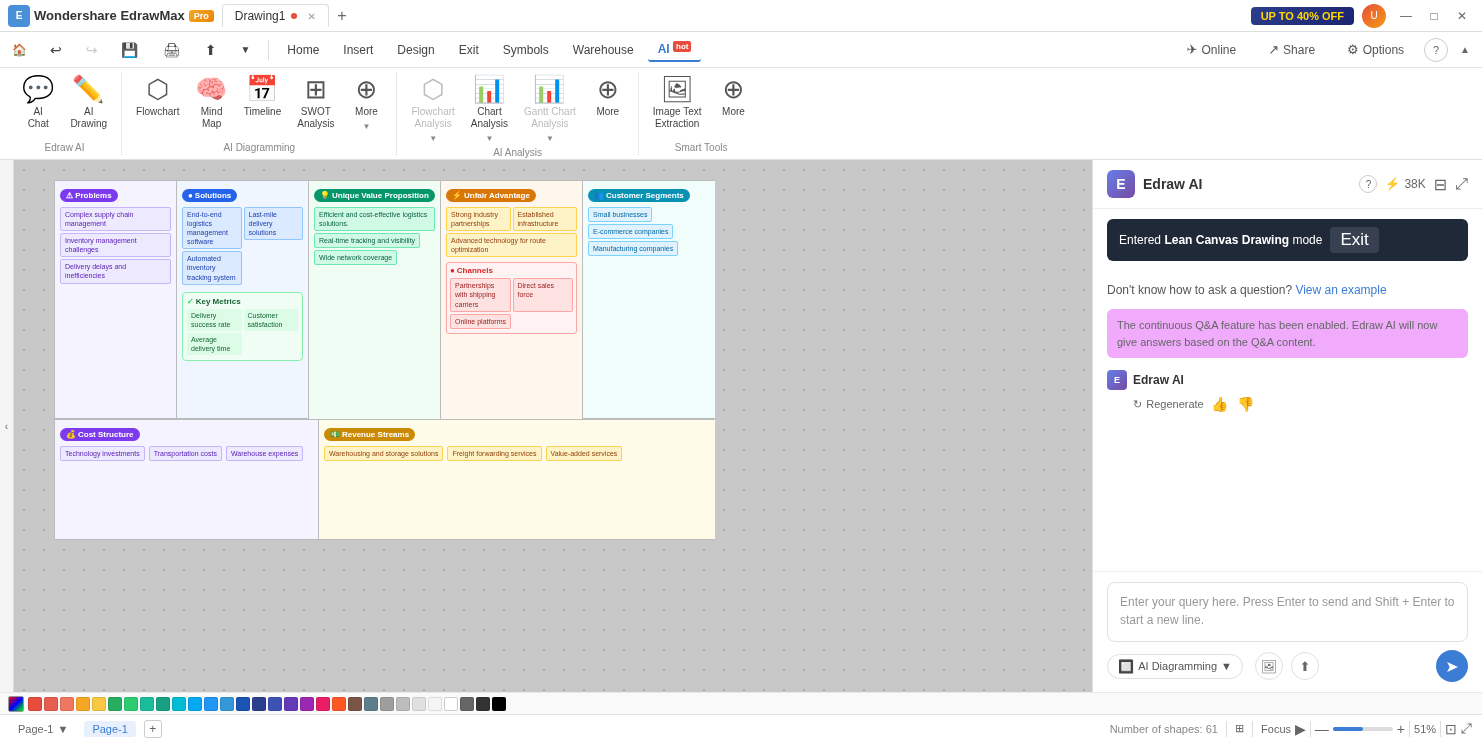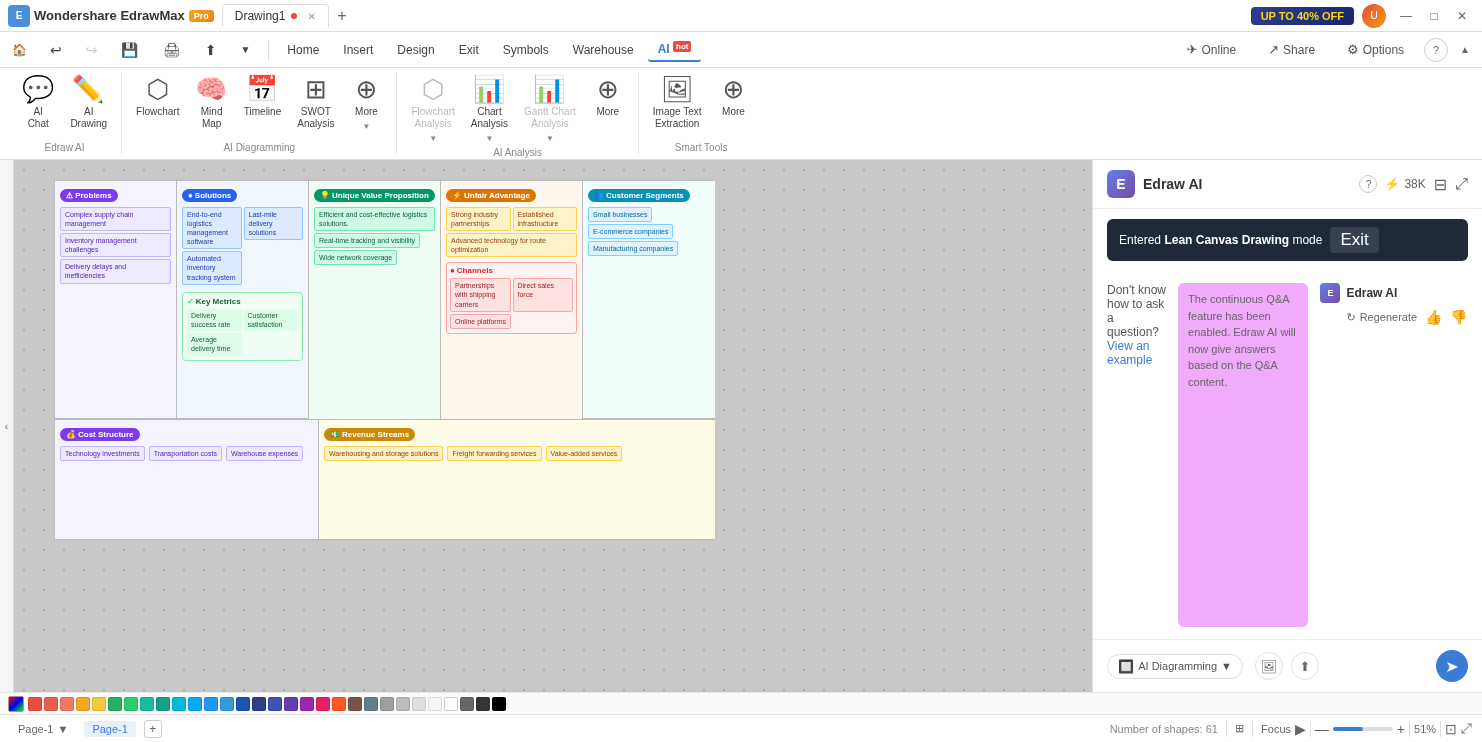--- a/index.html
+++ b/index.html
@@ -175,21 +175,21 @@
       padding: 3px 10px;
       font-size: 17px;
       cursor: pointer;
     }
 
     .ai-messages {
       flex: 1;
       padding: 12px 14px;
       overflow-y: auto;
       display: flex;
-      flex-direction: row;
+      flex-direction: column;
       gap: 12px;
     }
     .msg-system { font-size: 12px; color: #555; }
     .msg-system a { color: #3b7cd4; text-decoration: none; cursor: pointer; }
     .msg-info { font-size: 11px; color: #666; background: #f0abfc; padding: 8px 10px; border-radius: 6px; line-height: 1.5; }
     .msg-user {
       align-self: flex-end;
       background: #e8f0fe;
       color: #1a3660;
       padding: 8px 12px;
@@ -637,20 +637,23 @@
             <span>↻</span>
             <span>Regenerate</span>
           </div>
           <div class="feedback-btn">👍</div>
           <div class="feedback-btn">👎</div>
         </div>
       </div>
     </div>
 
     <div class="ai-input-area">
+      <div class="ai-input-box" contenteditable="true" style="">
+        <span style="color:#999;">Enter your query here. Press Enter to send and Shift + Enter to start a new line.</span>
+      </div>
       <div class="ai-input-footer">
         <div class="ai-mode-select">
           <span style="font-size:13px;">🔲</span>
           <span>AI Diagramming</span>
           <span>▼</span>
         </div>
         <div class="ai-icon-btn" style="margin-left:4px;">🖼</div>
         <div class="ai-icon-btn">⬆</div>
         <div class="ai-send-btn">➤</div>
       </div>

